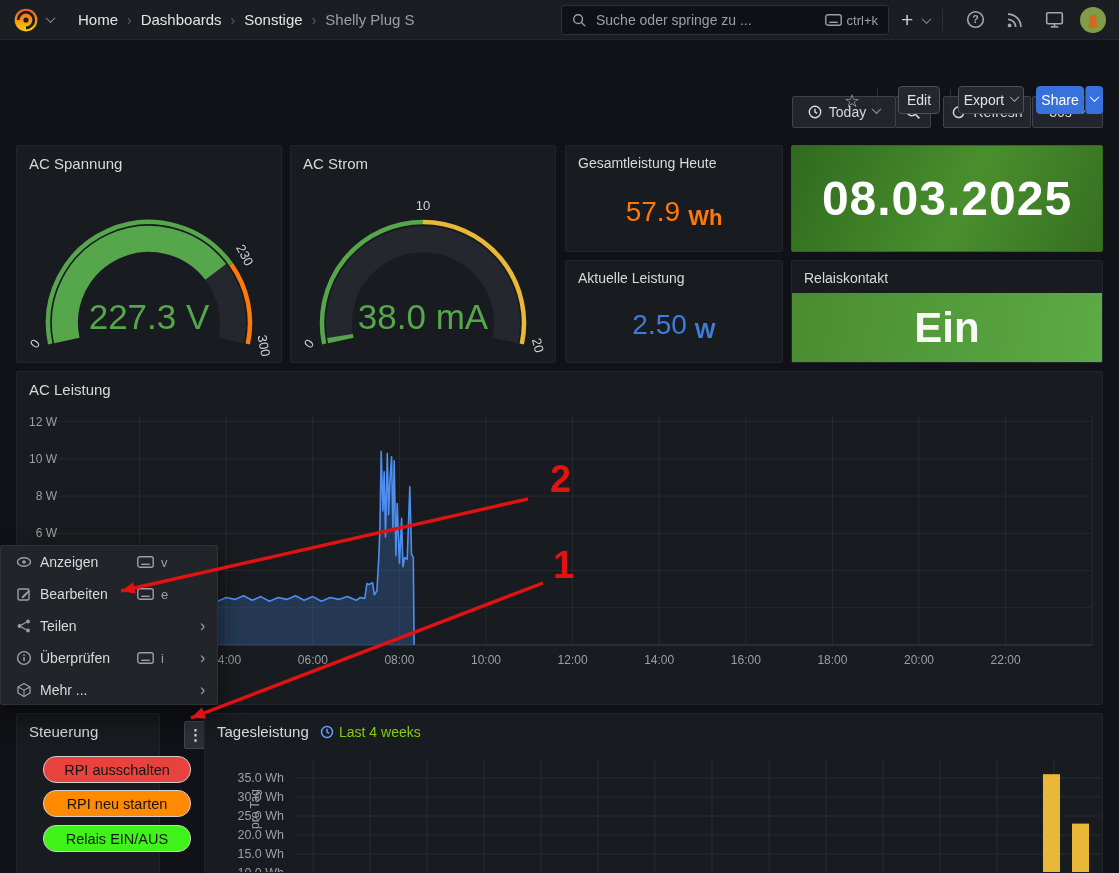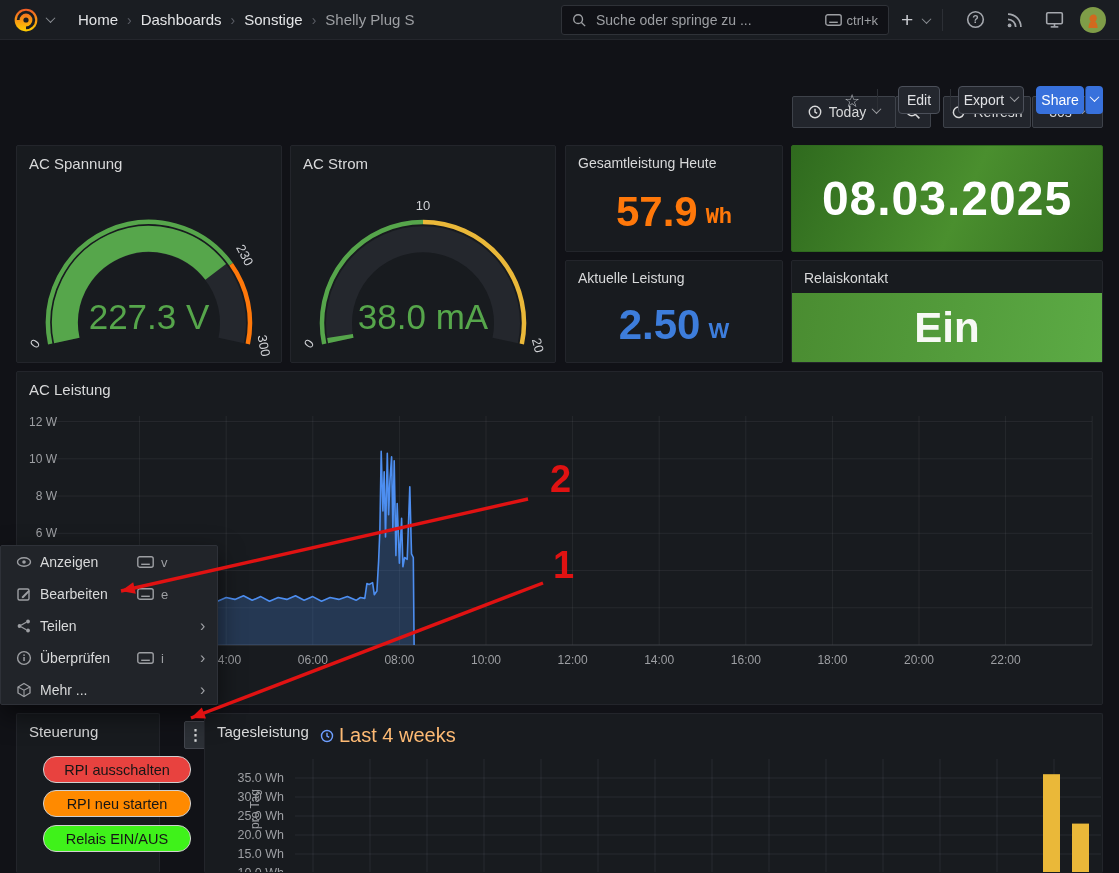--- a/index.html
+++ b/index.html
@@ -31,36 +31,36 @@
   .bluebtn{background:#3871dc;border:1px solid #3871dc;color:#fff}
   
   .tbtn{position:absolute;top:96px;height:32px;background:#22252c;border:1px solid #3e424a;
         border-radius:2px;color:#d8d9da;font-size:14px;font-weight:500;display:flex;align-items:center;
         justify-content:center;gap:7px;box-sizing:border-box;cursor:pointer}
   
   .panel{position:absolute;background:#181b1f;border:1px solid #23252b;border-radius:2px;box-sizing:border-box}
   .ptitle{position:absolute;left:12px;top:9px;font-size:15px;color:#d8d9da;white-space:nowrap;z-index:2}
   .stat-body{position:absolute;left:0;right:0;top:26px;bottom:0;display:flex;align-items:center;
              justify-content:center;gap:8px}
-  .stat-val{font-size:42px;font-weight:700;line-height:1}
+  .stat-val{font-size:28px;font-weight:400;line-height:1}
   .stat-unit{font-size:22px;font-weight:700;line-height:1;transform:translateY(6px)}
   .bigstat{display:flex;align-items:center;justify-content:center;height:100%;
            font-size:48px;font-weight:700;color:#fff;letter-spacing:1px}
   .green-grad-dark{background:linear-gradient(115deg,#2f6a1e,#4a8f2e 55%,#356f21)}
   .green-grad{background:linear-gradient(100deg,#4a8c31,#5cab45)}
   .ein-body{position:absolute;left:0;right:0;top:32px;bottom:0;display:flex;align-items:center;
             justify-content:center;font-size:42px;font-weight:700;color:#f7f9f4}
   .ctrl-btn{position:absolute;left:26px;width:148px;height:27px;border:1px solid #cfcfcf;
             border-radius:13px;display:flex;align-items:center;justify-content:center;
             font-size:14.5px;color:#161616;cursor:pointer;box-sizing:border-box}
   .kebab{position:absolute;left:167px;top:7px;width:21px;height:26px;background:#2c3036;
          border:1px solid #43464e;border-radius:2px;color:#d8d9da;display:flex;align-items:center;
          justify-content:center;font-size:15px;font-weight:700;cursor:pointer;letter-spacing:0}
   .tlink{position:absolute;left:115px;top:10px;display:flex;align-items:center;gap:5px;
-         color:#fdba74;font-size:20px;cursor:pointer}
+         color:#84cc16;font-size:14px;cursor:pointer}
   .proTag{position:absolute;left:30px;top:88px;transform:rotate(-90deg);transform-origin:center;
           font-size:12px;color:#9d9fa3;white-space:nowrap}
   
   .menu{position:absolute;left:0;top:545px;width:218px;height:160px;background:#212429;
         border:1px solid #2e3138;border-radius:2px;box-shadow:0 10px 26px rgba(0,0,0,.55);
         z-index:50;box-sizing:border-box}
   .menu-item{position:relative;height:32px;display:flex;align-items:center;cursor:pointer}
   .mi-icon{width:16px;margin-left:15px;display:flex;align-items:center;justify-content:center;color:#9d9fa3}
   .mi-label{margin-left:8px;font-size:14px;color:#d8d9da}
   .mi-kbd{position:absolute;left:136px;display:flex;align-items:center;gap:7px;color:#9d9fa3;font-size:13px}
@@ -212,21 +212,21 @@
       <text x="132.0" y="64.0" fill="#d0d2d6" font-size="13" text-anchor="middle" transform="rotate(0 132.0 64.0)" font-family="Liberation Sans,sans-serif">10</text>
       <text x="242.5" y="200.5" fill="#d0d2d6" font-size="13" text-anchor="middle" transform="rotate(75 242.5 200.5)" font-family="Liberation Sans,sans-serif">20</text>
       <text x="132" y="183" fill="#56A64B" font-size="35" text-anchor="middle" font-family="Liberation Sans,sans-serif">38.0 mA</text>
     </svg>
 </div>
 
 <div class="panel" style="left:565px;top:145px;width:218px;height:107px">
   <div class="ptitle" style="font-size:14px">Gesamtleistung Heute</div>
   <div class="stat-body">
     <span class="stat-val" id="v-gesamt" style="color: rgb(255, 120, 10);">57.9</span>
-    <span class="stat-unit" id="u-gesamt" style="color: rgb(255, 120, 10); font-family: Liberation Mono, monospace;">Wh</span>
+    <span class="stat-unit" id="u-gesamt" style="color: rgb(255, 120, 10);">Wh</span>
   </div>
 </div>
 
 <div class="panel green-grad-dark" style="left:791px;top:145px;width:312px;height:107px;border-color:#2f6a1e">
   <div class="bigstat">08.03.2025</div>
 </div>
 
 <div class="panel" style="left:565px;top:260px;width:218px;height:103px">
   <div class="ptitle" style="font-size:14px">Aktuelle Leistung</div>
   <div class="stat-body">

